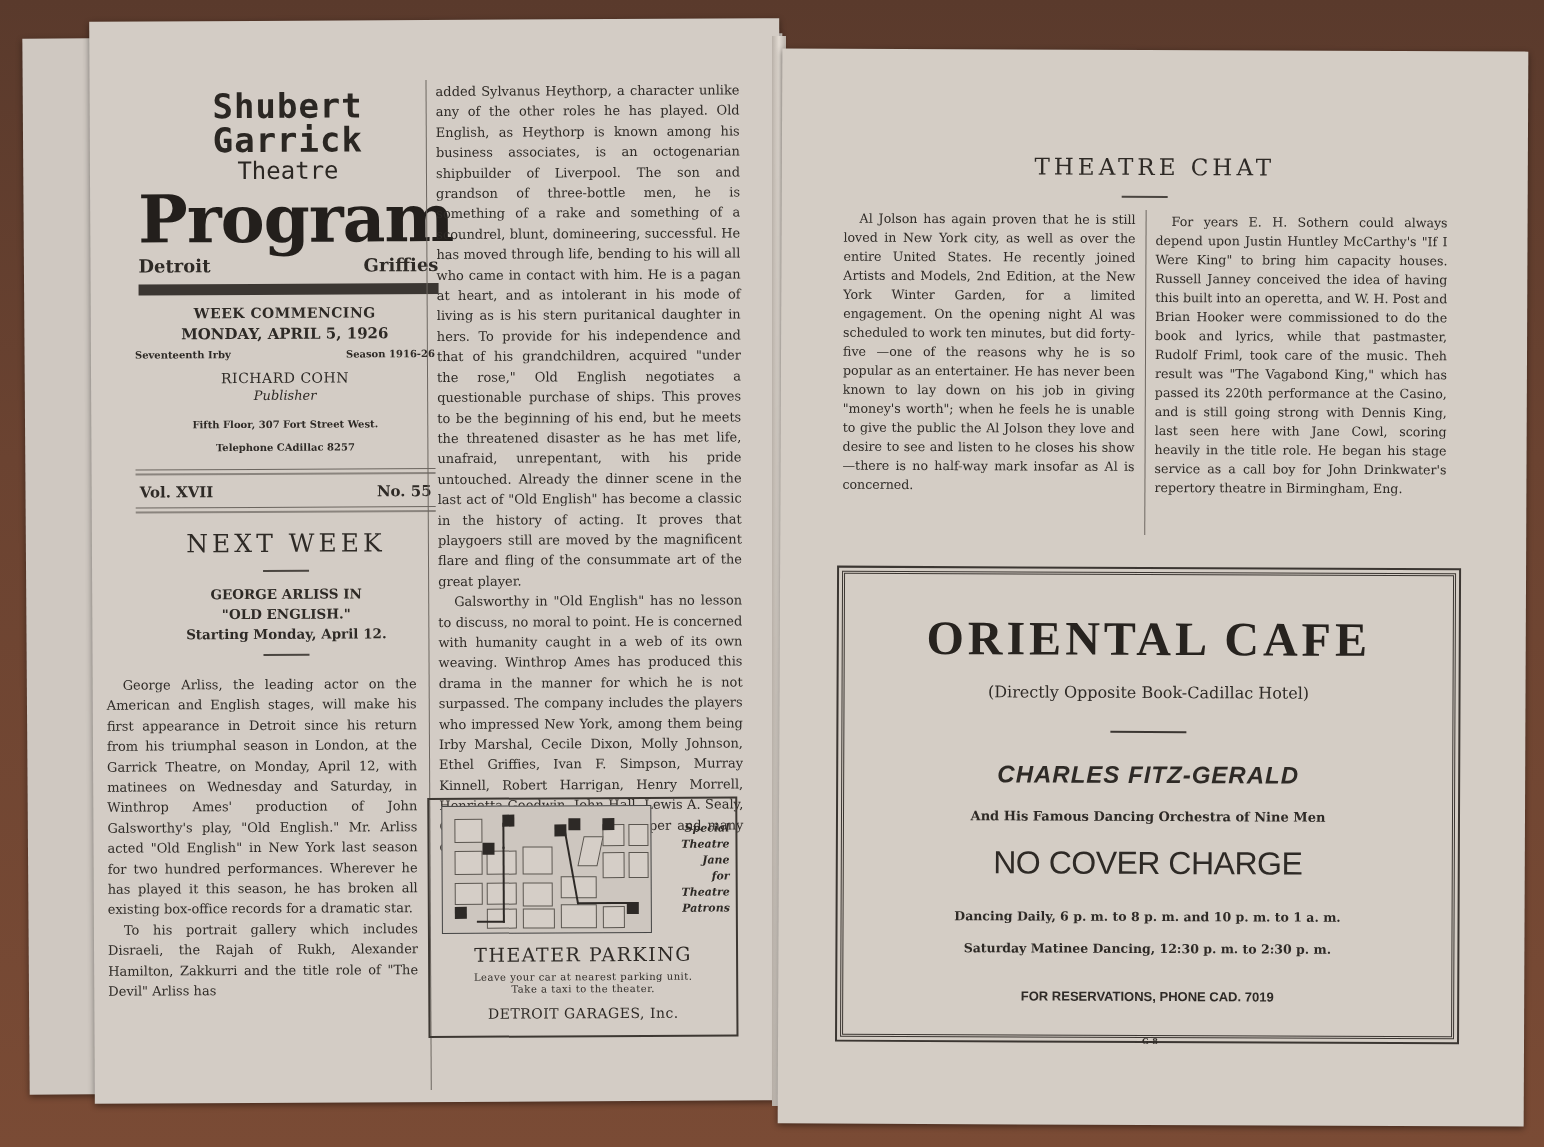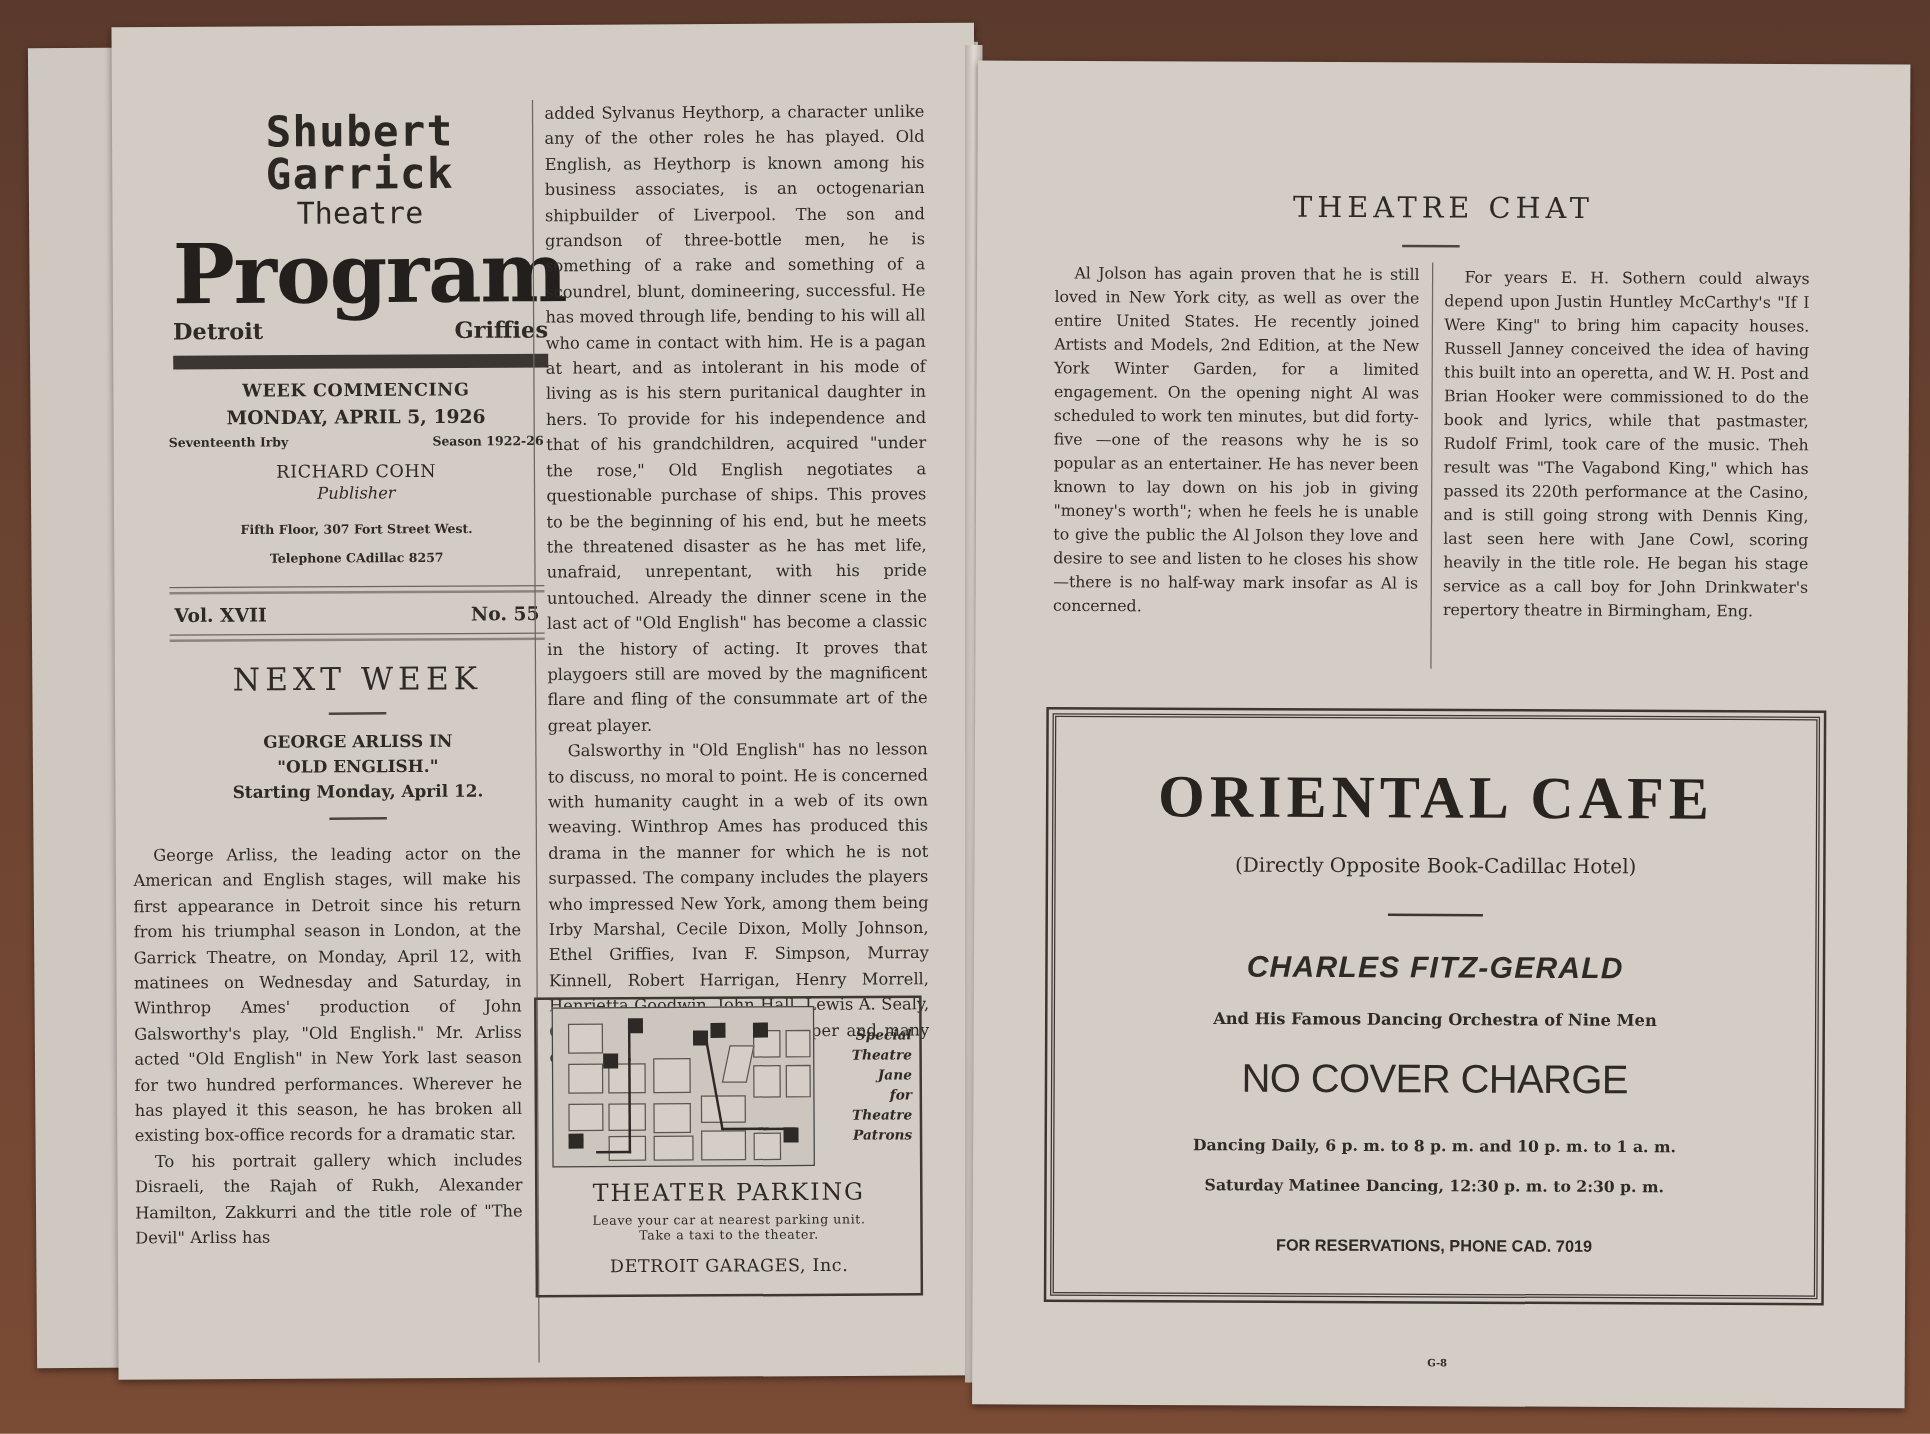--- a/index.html
+++ b/index.html
@@ -89,21 +89,21 @@
       <span>Griffies</span>
     </div>
     <div class="thickbar"></div>
   </div>
 
   <div class="weekinfo">
     <div class="wk">WEEK COMMENCING</div>
     <div class="dt">MONDAY, APRIL 5, 1926</div>
     <div class="yrs">
       <span>Seventeenth Irby</span>
-      <span>Season 1922-26</span>
+      <span>Season 1916-26</span>
     </div>
     <div class="pub">RICHARD COHN</div>
     <div class="pubt">Publisher</div>
     <div class="addr">Fifth Floor, 307 Fort Street West.</div>
     <div class="tel">Telephone CAdillac 8257</div>
   </div>
 
   <div class="vol">
     <div class="rule2"></div>
     <div class="row">
@@ -203,14 +203,14 @@
     <div class="name">ORIENTAL CAFE</div>
     <div class="loc">(Directly Opposite Book-Cadillac Hotel)</div>
     <div class="rule"></div>
     <div class="band">CHARLES FITZ-GERALD</div>
     <div class="orch">And His Famous Dancing Orchestra of Nine Men</div>
     <div class="nocover">NO COVER CHARGE</div>
     <div class="hours">Dancing Daily, 6 p. m. to 8 p. m. and 10 p. m. to 1 a. m.</div>
     <div class="mat">Saturday Matinee Dancing, 12:30 p. m. to 2:30 p. m.</div>
     <div class="res">FOR RESERVATIONS, PHONE CAD. 7019</div>
   </div>
-  <div class="pagemark" style="left:364px;top:1035px">G-8</div>
+  <div class="pagemark" style="left:364px;top:986px">G-8</div>
 </div>
 
 </body></html>

